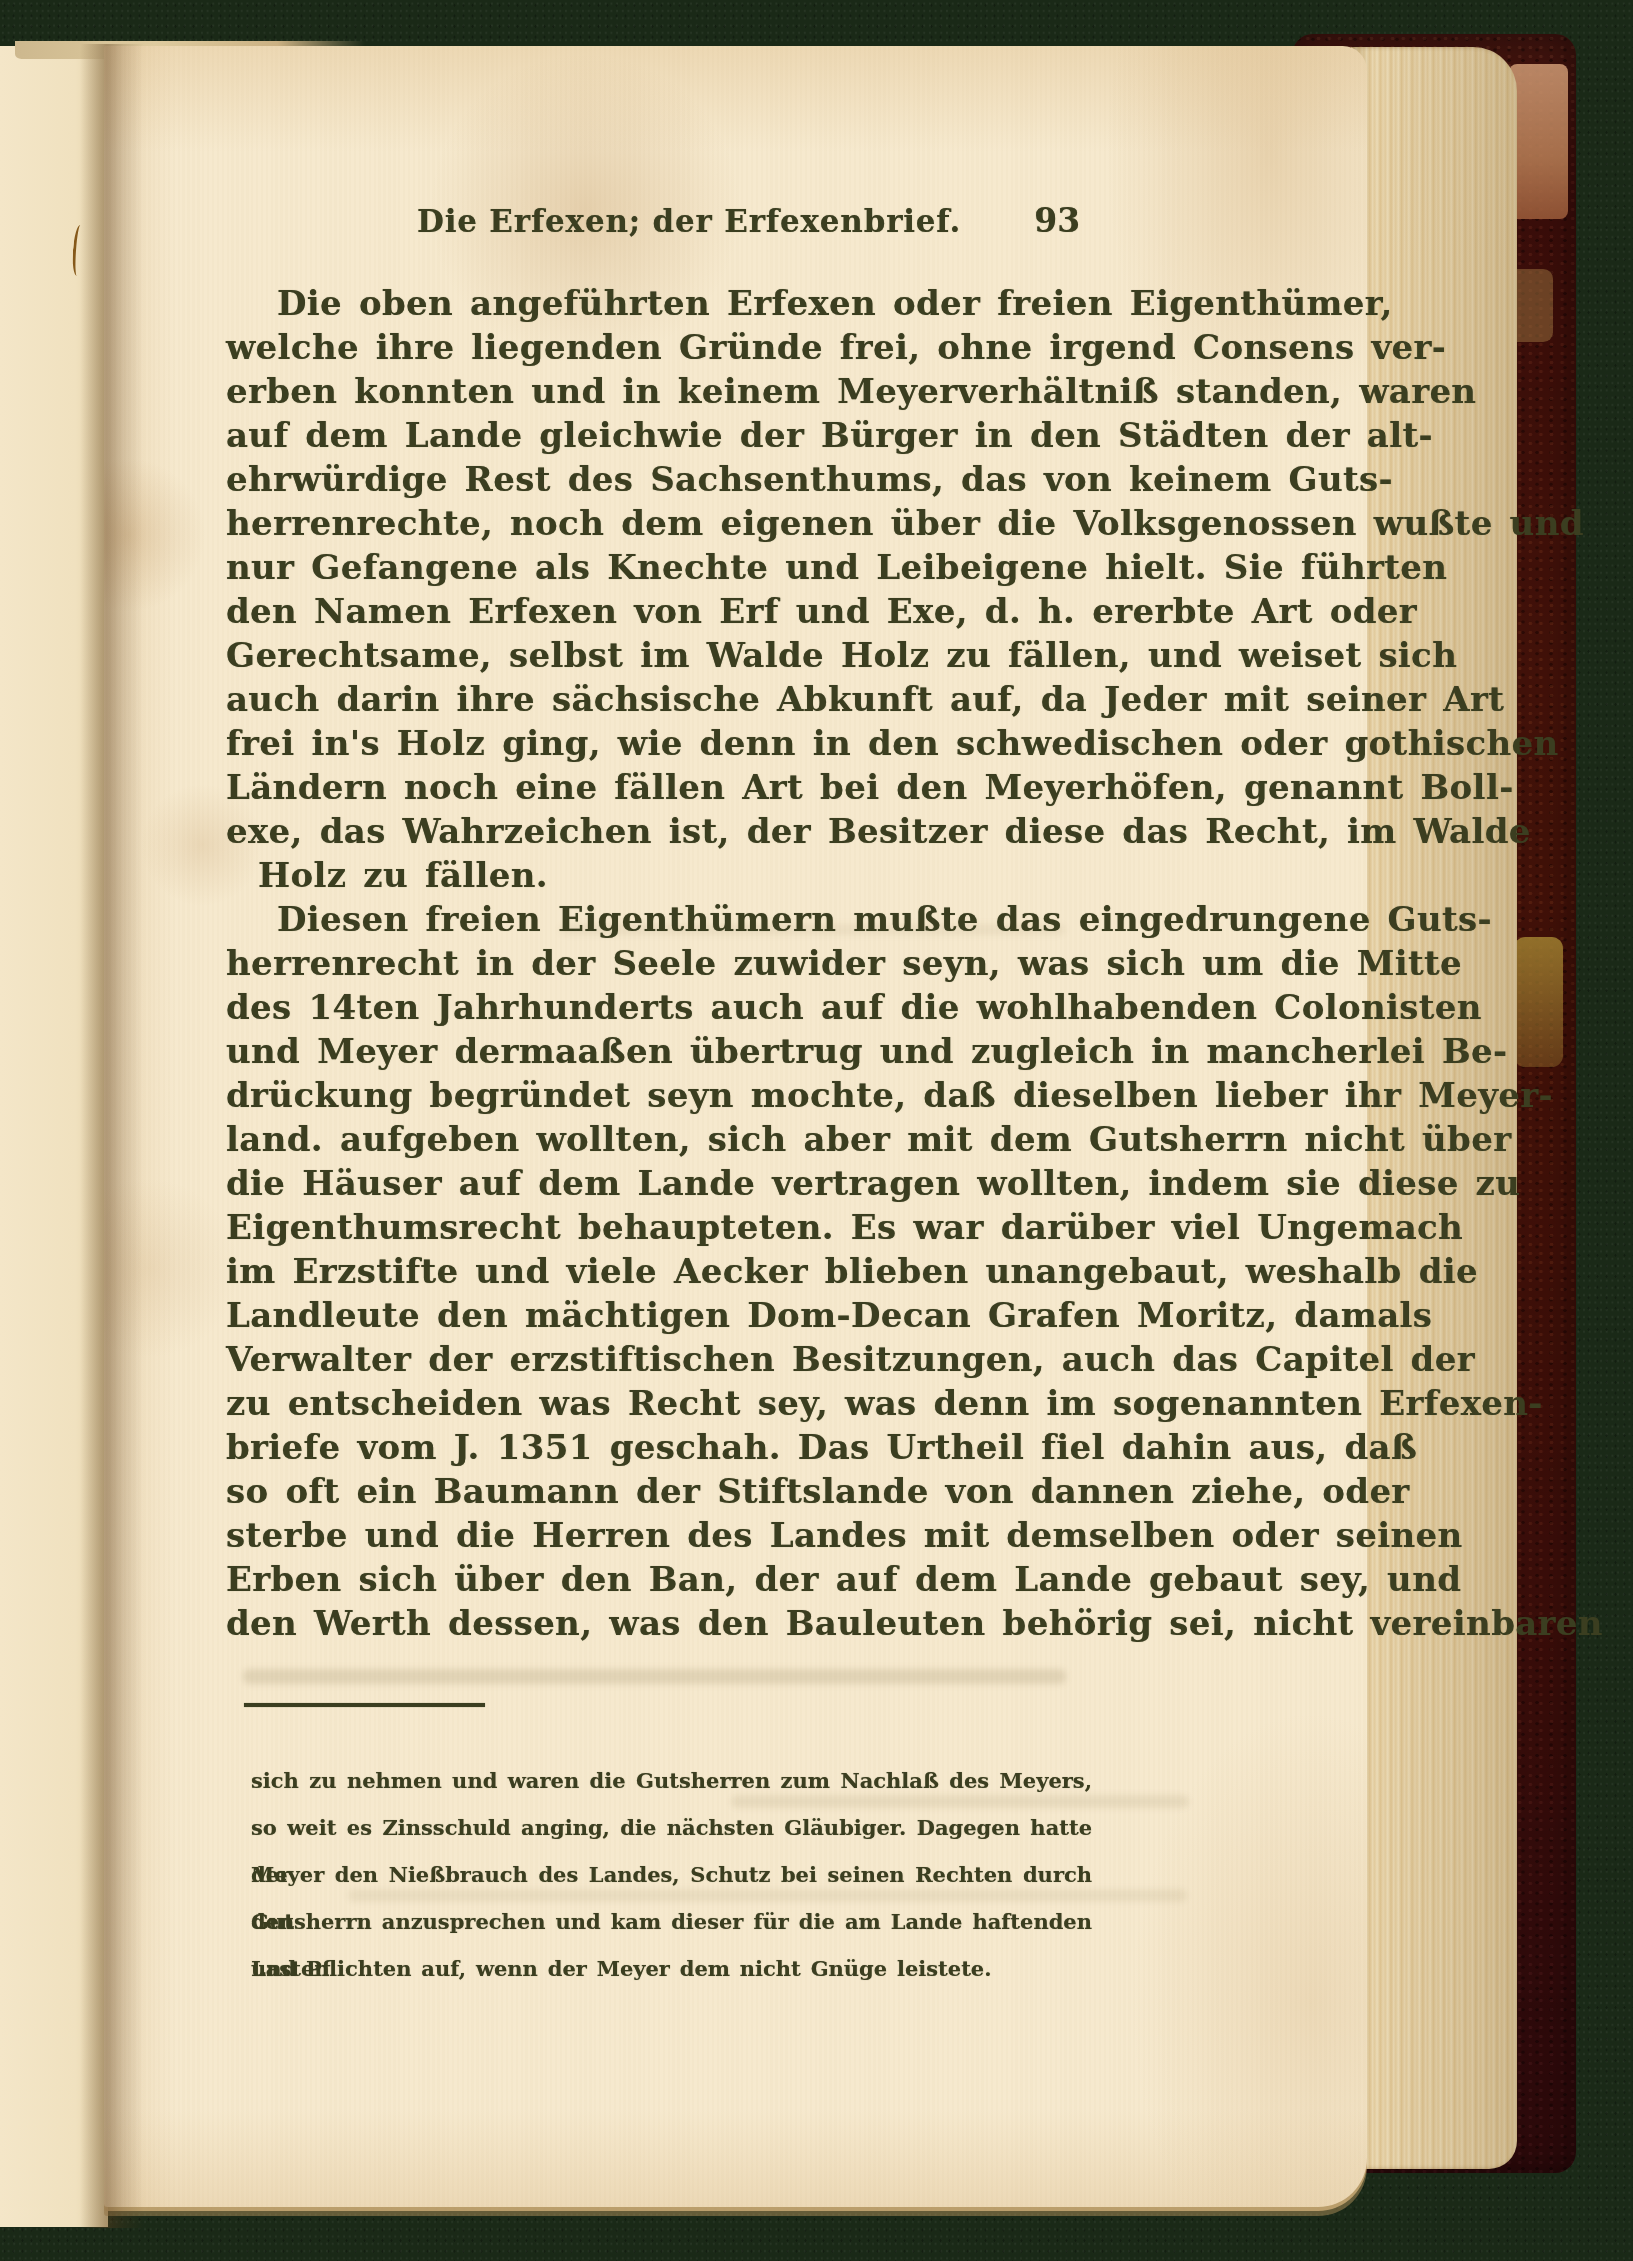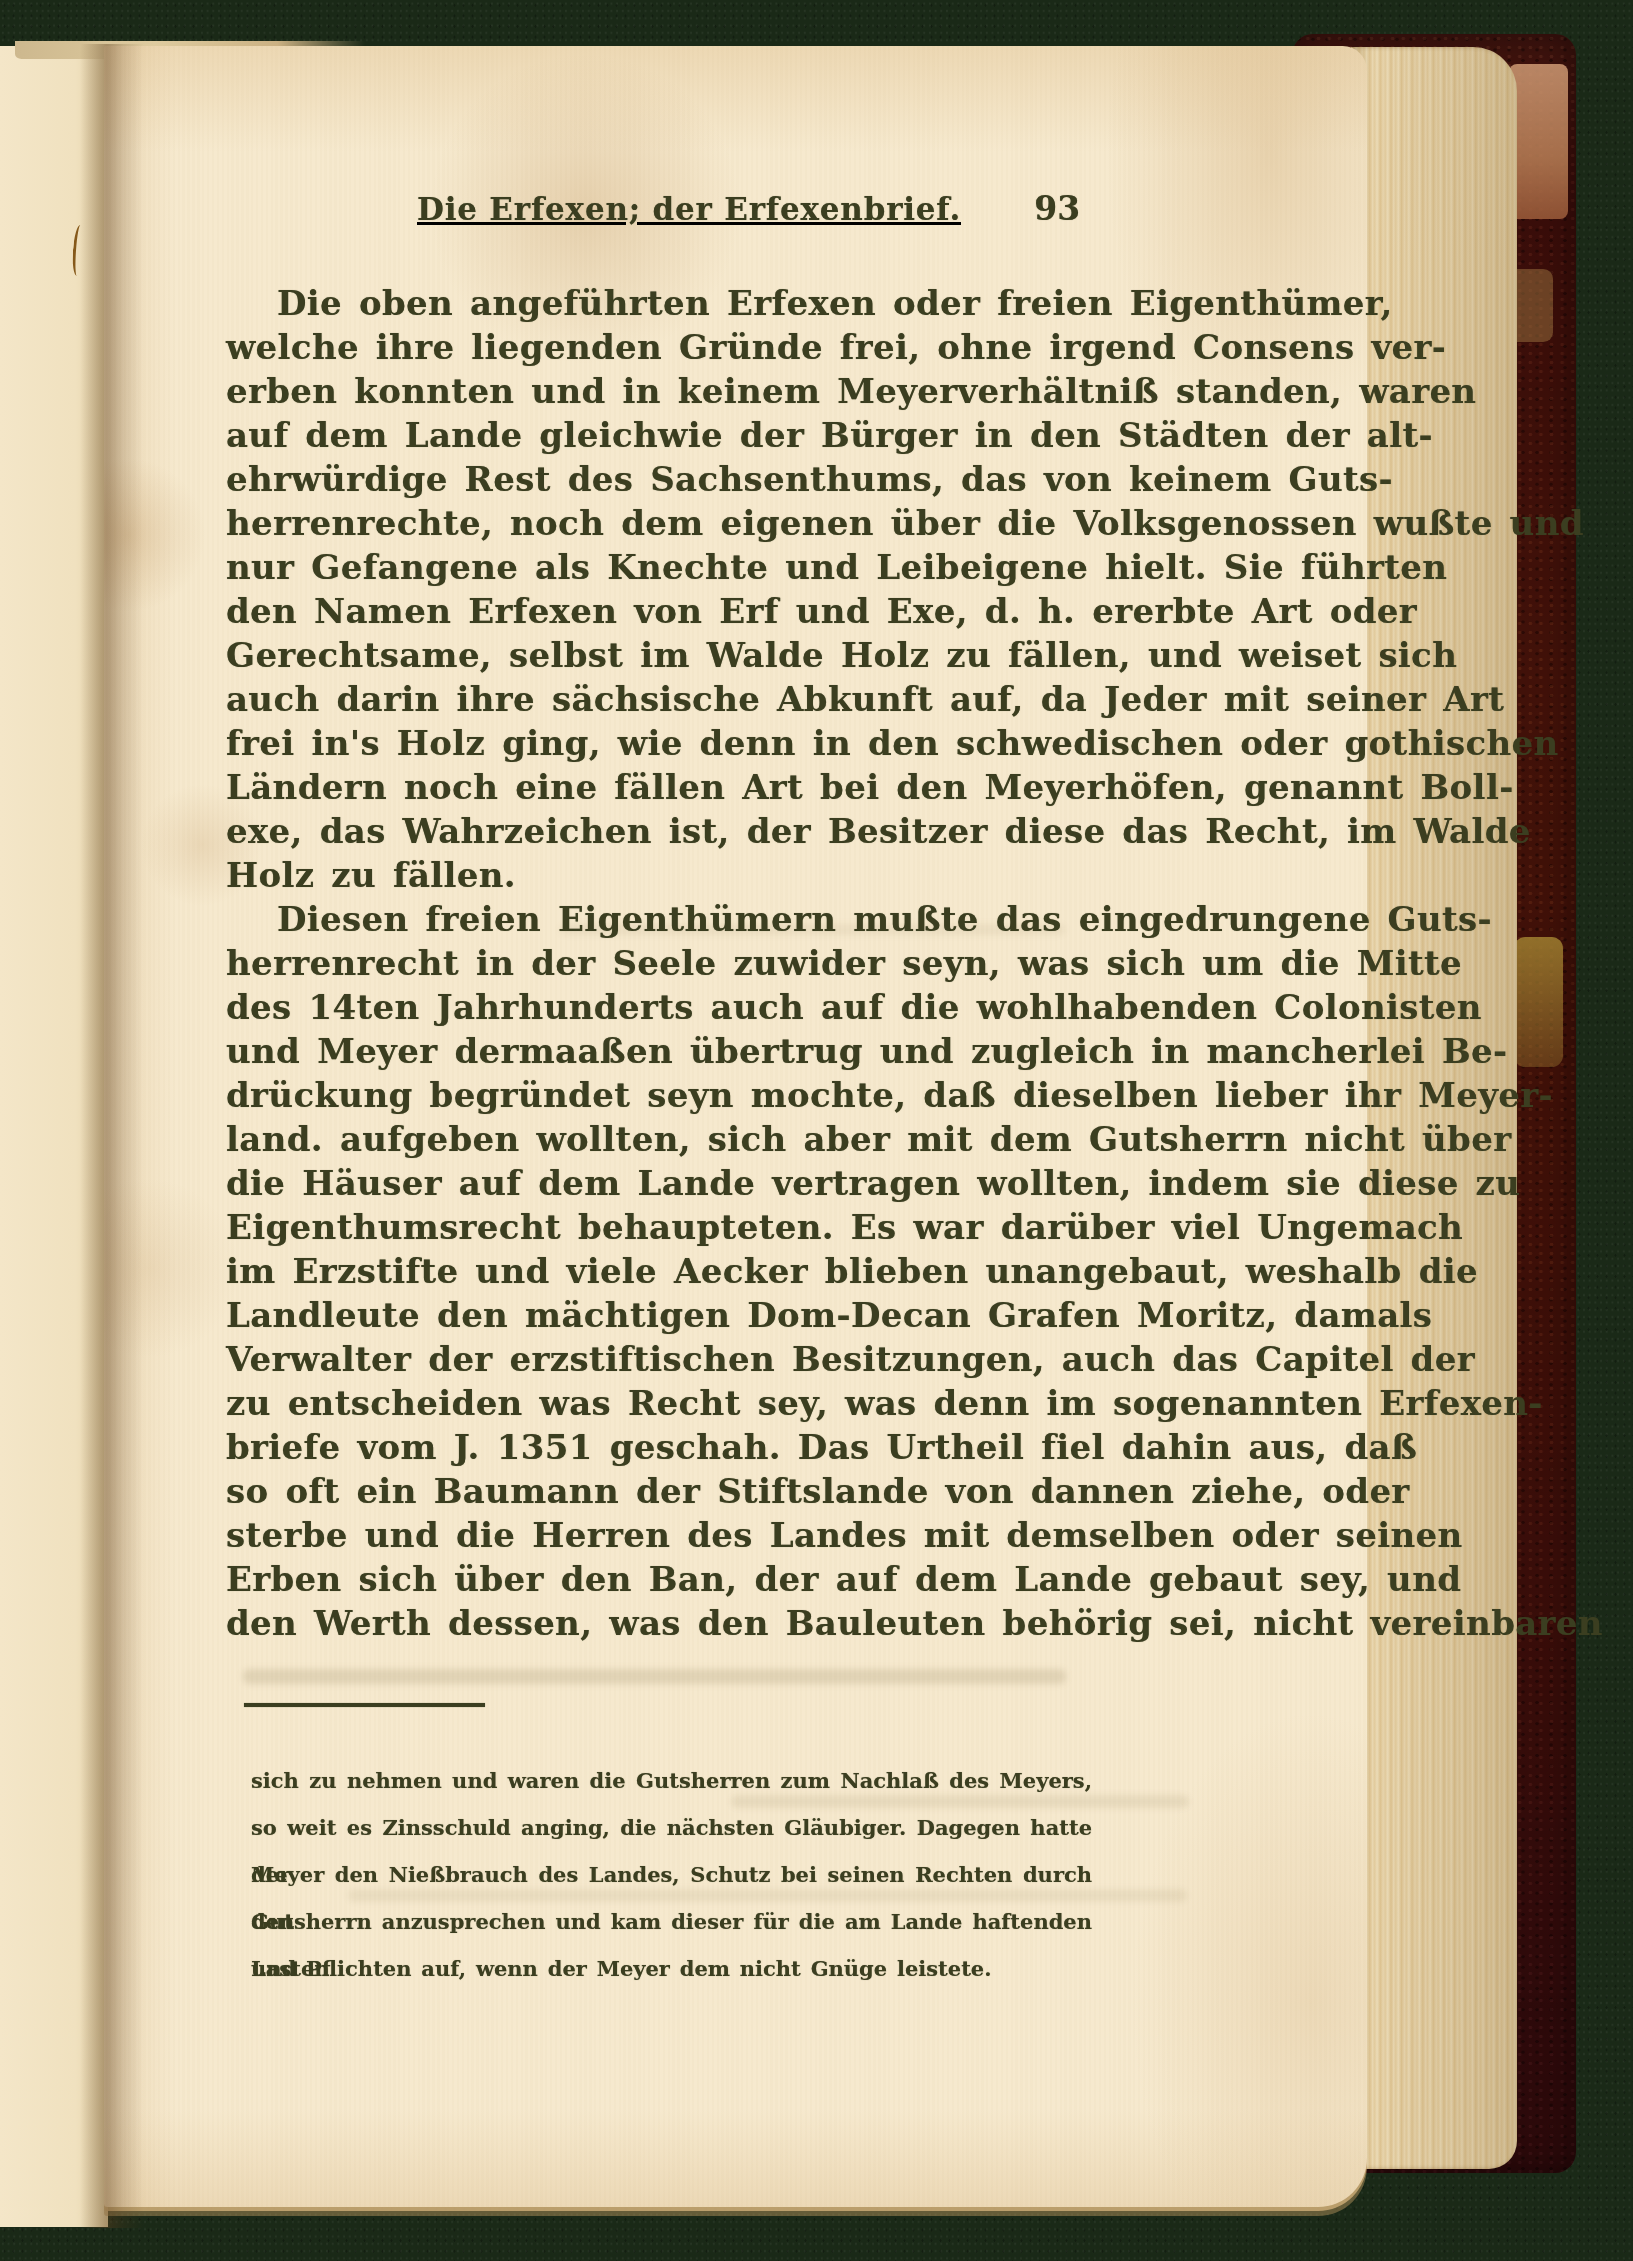--- a/index.html
+++ b/index.html
@@ -78,38 +78,38 @@
       radial-gradient(ellipse at 1206px 1956px, rgba(196,152,92,0.20), rgba(196,152,92,0) 179px),
       linear-gradient(180deg, rgba(214,176,118,.30) 0px, rgba(214,176,118,0) 106px),
       linear-gradient(0deg,  rgba(206,168,112,.26) 0px, rgba(206,168,112,0) 98px),
       linear-gradient(90deg, rgba(206,168,112,.25) 0px, rgba(206,168,112,0) 73px),
       repeating-linear-gradient(90deg, rgba(120,90,50,.02) 0 2.4px, rgba(255,255,255,.02) 2.4px 4.9px);
     box-shadow: 0 4.1px 0 rgba(201,169,116,.85), 0 9px 0 rgba(176,143,90,.5);
   }
   .ink{ color:#3b3e20; text-shadow:0 0 0.8px rgba(59,62,32,.55); }
   
   .header{
-    position:absolute; left:122px; top:140px; width:864px; height:46px;text-decoration:underline;
+    position:absolute; left:122px; top:152px; width:864px; height:46px;
   }
   .running-title{
     display:block; text-align:center; font-size:31px; font-weight:bold;
     letter-spacing:0.8px; transform:translateX(31px); line-height:46px;
   }
   .page-number{
     position:absolute; right:9.8px; top:0; font-size:33px; font-weight:bold; line-height:46px;
   }
   
   .body-block{ position:absolute; left:122px; top:235px; width:864px; }
   .line{
     display:block; font-size:34px; font-weight:bold; line-height:44px; height:44px;
     text-align:justify; text-align-last:justify; word-spacing:0.14em; letter-spacing:.01em;
     white-space:nowrap; overflow:visible;
   }
   .line.first{ text-indent:51px; }
-  .line.endpara{ text-align-last:left; }
+  .line.endpara{ text-align-last:left;margin-left:32px; }
   
   .rule{ position:absolute; left:140px; top:1657px; width:241px; height:4.1px; background:#3b3e20; box-shadow:0 0 0.8px #3b3e20; }
   .footnote-block{ position:absolute; left:147px; top:1711px; width:841px; }
   .fline{
     display:block; font-size:21px; font-weight:bold; line-height:47px; height:47px;
     text-align:justify; text-align-last:justify; word-spacing:0.12em;
   }
   .fline.endpara{ text-align-last:left; }
   
   .squiggle{

